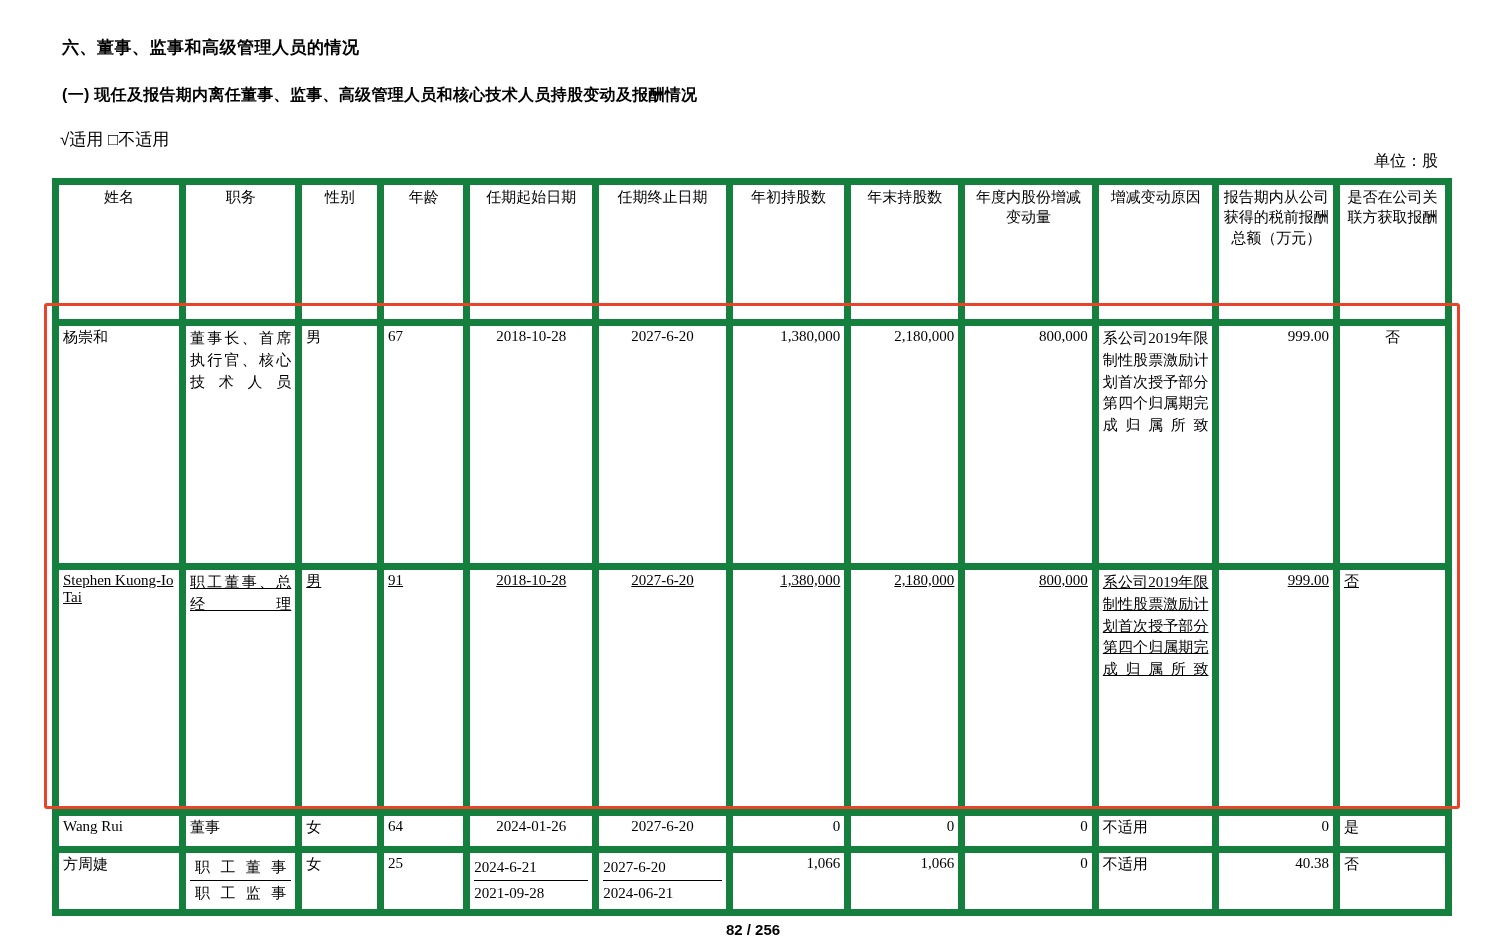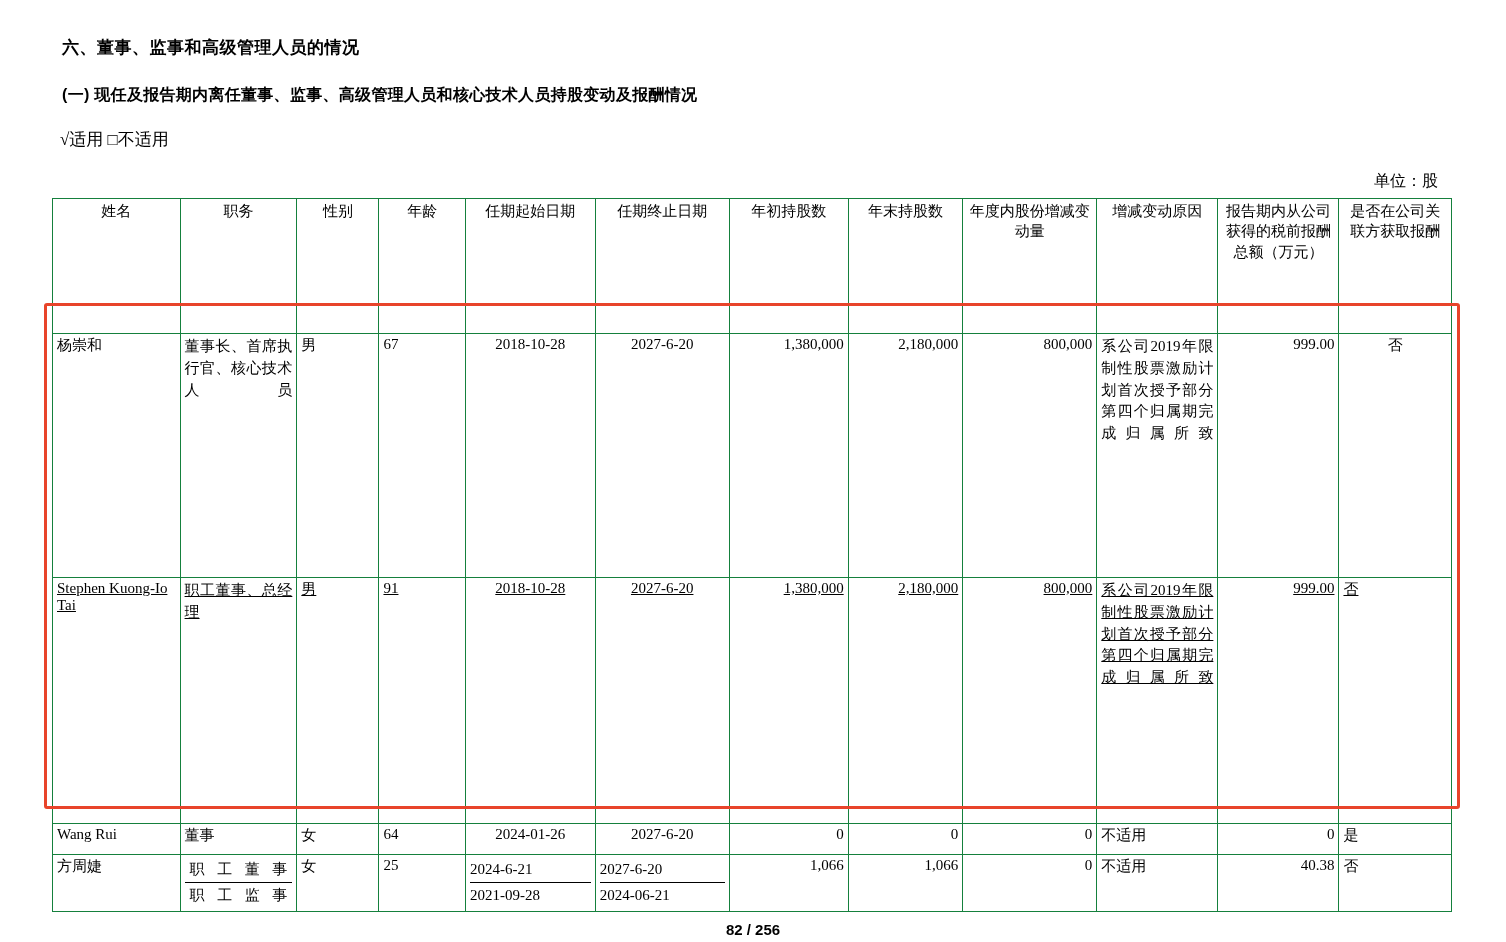--- a/index.html
+++ b/index.html
@@ -33,35 +33,35 @@
   .heading-2 {
     font-family: "Liberation Sans", "DejaVu Sans", sans-serif;
     font-weight: bold;
     font-size: 16px;
     letter-spacing: 0.3px;
     margin: 26px 0 0 10px;
   }
   .applicable {
     font-size: 17px;
     margin: 22px 0 0 8px;
-    font-family: Liberation Serif, serif;
+    font-family: Liberation Sans, sans-serif;
   }
   .unit-line {
     text-align: right;
     font-size: 16px;
-    margin: 20px 16px 6px 0;
+    margin: 0 16px 6px 0;
   }
   table.main {
     border-collapse: collapse;
     width: 1400px;
     margin-left: 0px;
     table-layout: fixed;
   }
   table.main td, table.main th {
-    border: 1px solid #15803d;
+    border: 7px solid #15803d;
     font-size: 15px;
     padding: 2px 4px;
     vertical-align: top;
     font-weight: normal;
   }
   thead th {
     text-align: center;
     vertical-align: middle;
     height: 130px;
     line-height: 1.35;

